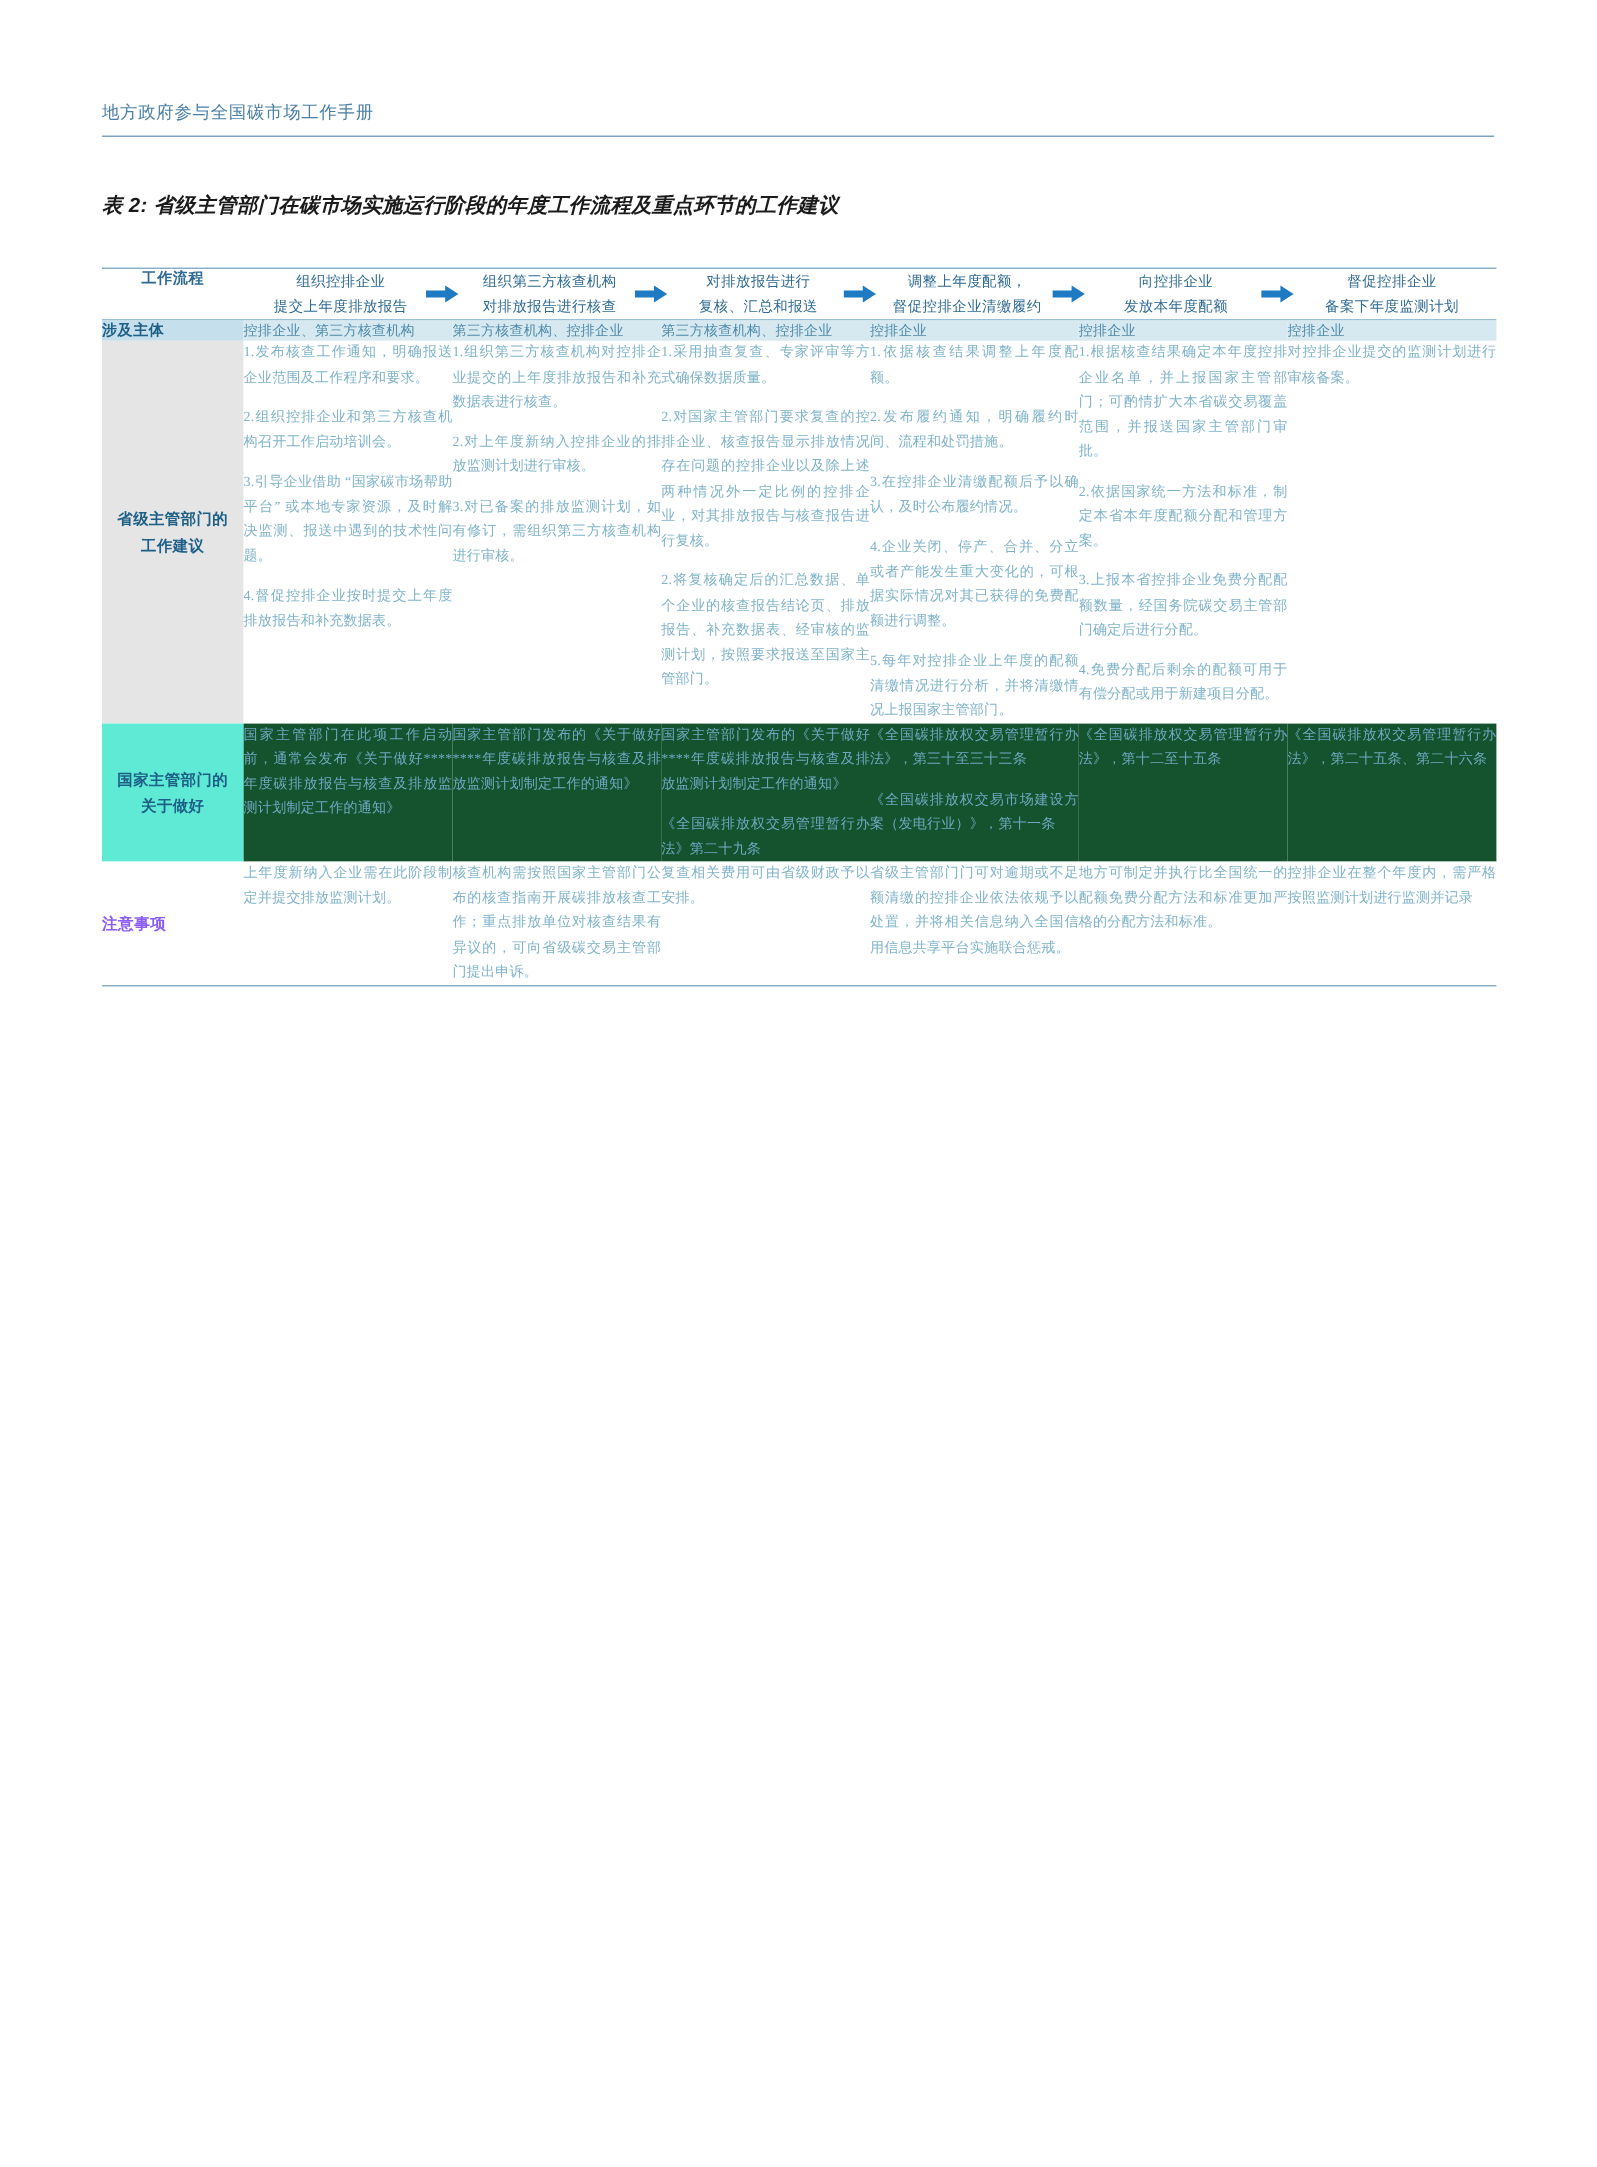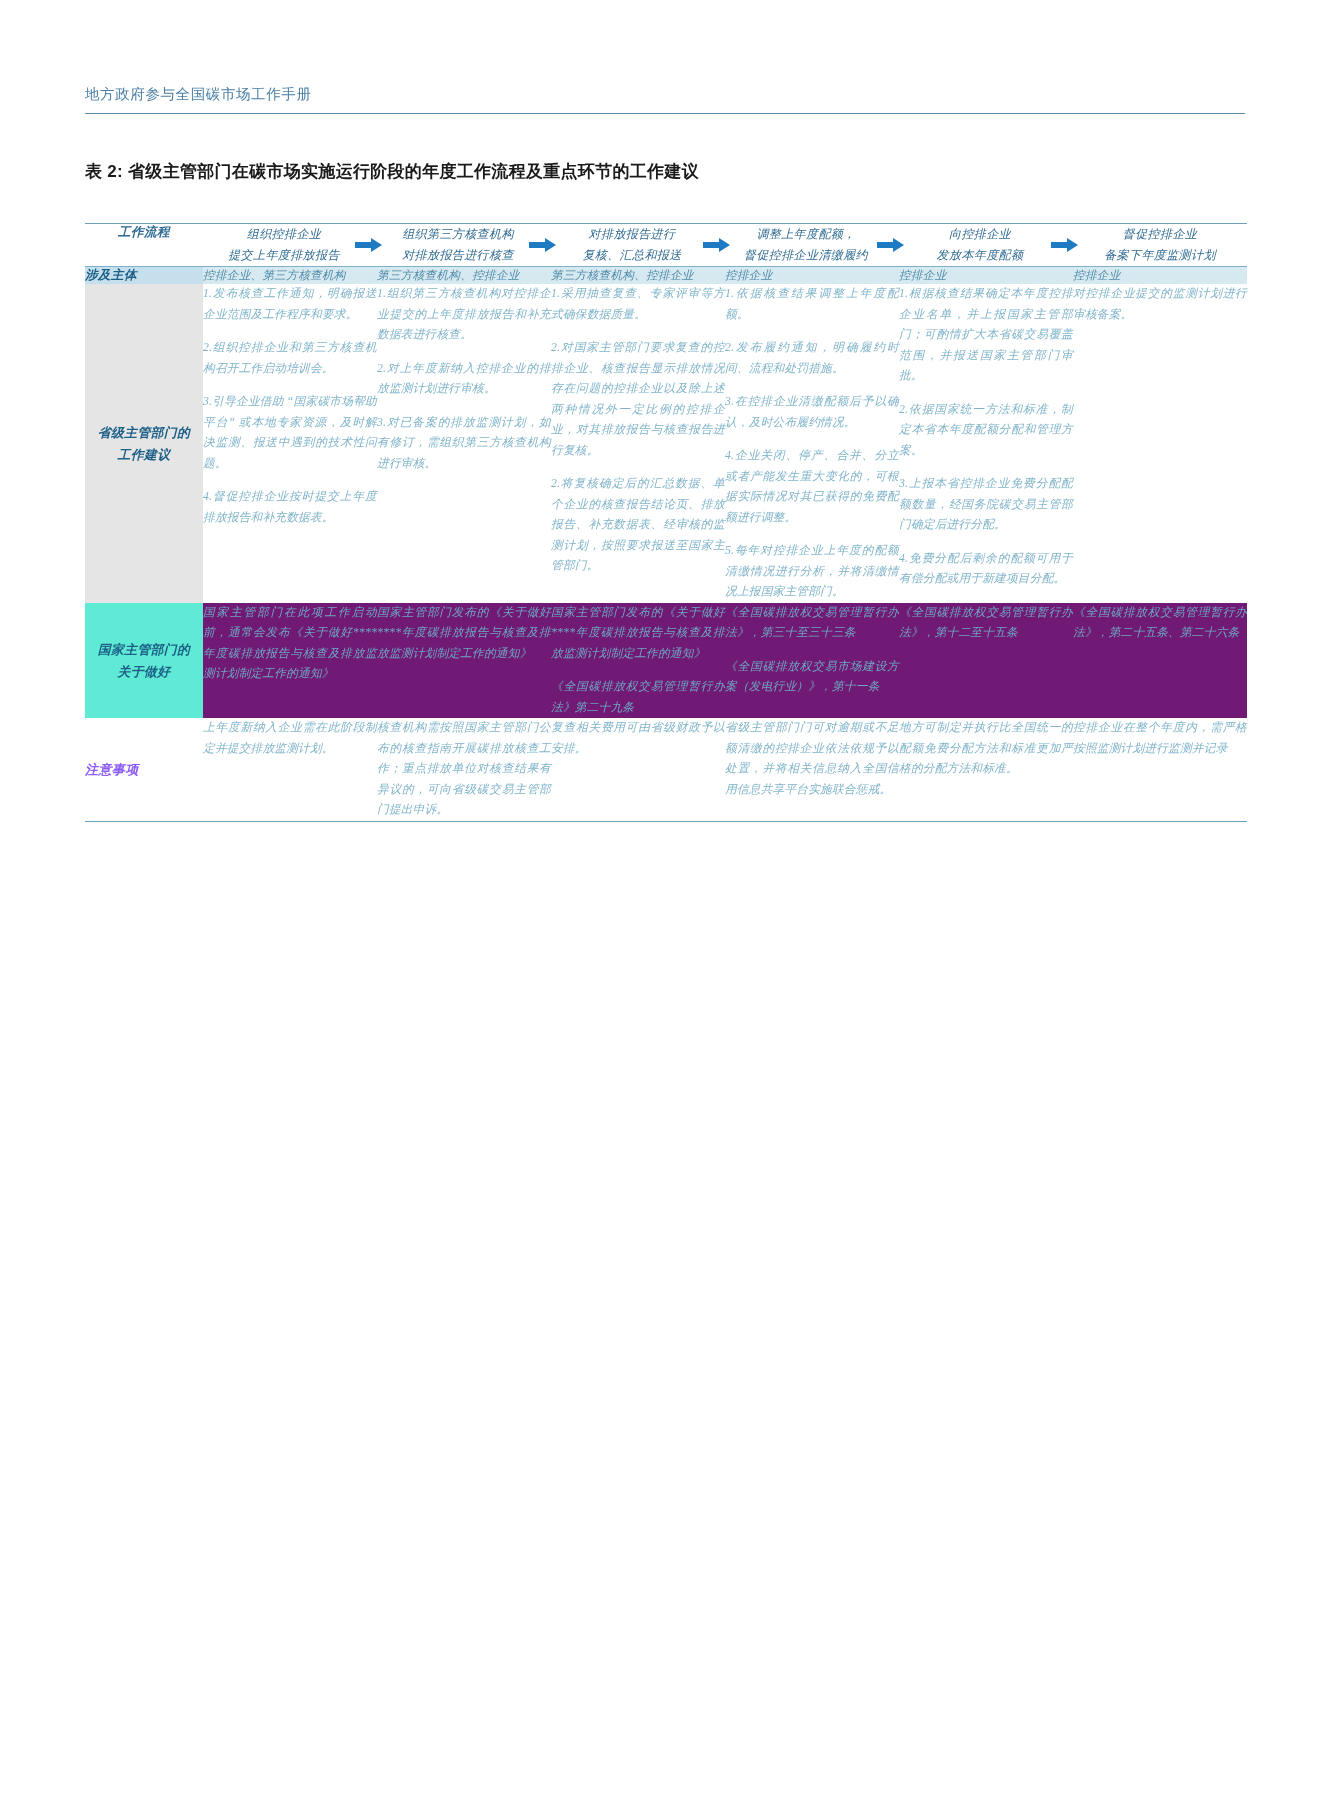--- a/index.html
+++ b/index.html
@@ -45,34 +45,34 @@
   
   .table-caption {
     position: absolute;
     left: 85px;
     top: 160px;
     font-size: 17px;
     font-weight: bold;
     color: #1a1a1a;
     letter-spacing: 0.3px;
     font-family: "Liberation Sans", "DejaVu Sans", sans-serif;
+    font-style: italic;
   }
 
   
   .tbl-wrap {
     position: absolute;
     left: 85px;
     top: 223px;
     width: 1162px;
   }
   table.flow {
     border-collapse: collapse;
     width: 1162px;
     table-layout: fixed;
-    font-style: italic;
   }
   table.flow td {
     vertical-align: top;
     padding: 0;
   }
 
   
   col.c-label { width: 118px; }
   col.c-step  { width: 174px; }
 
@@ -168,21 +168,21 @@
     color: #7fb3c9;
     line-height: 20.5px;
     letter-spacing: 0.2px;
     margin: 0 0 13px 0;
     text-align: justify;
   }
   .para:last-child { margin-bottom: 0; }
 
   
   .reg-row td {
-    background: #701a75;
+    background: #14532d;
     padding: 16px 14px 20px 10px;
   }
   .reg-row td.row-label {
     background: #5eead4;
     text-align: center;
     vertical-align: middle;
     font-weight: bold;
     color: #1d5f87;
     font-size: 12.8px;
     line-height: 22px;

